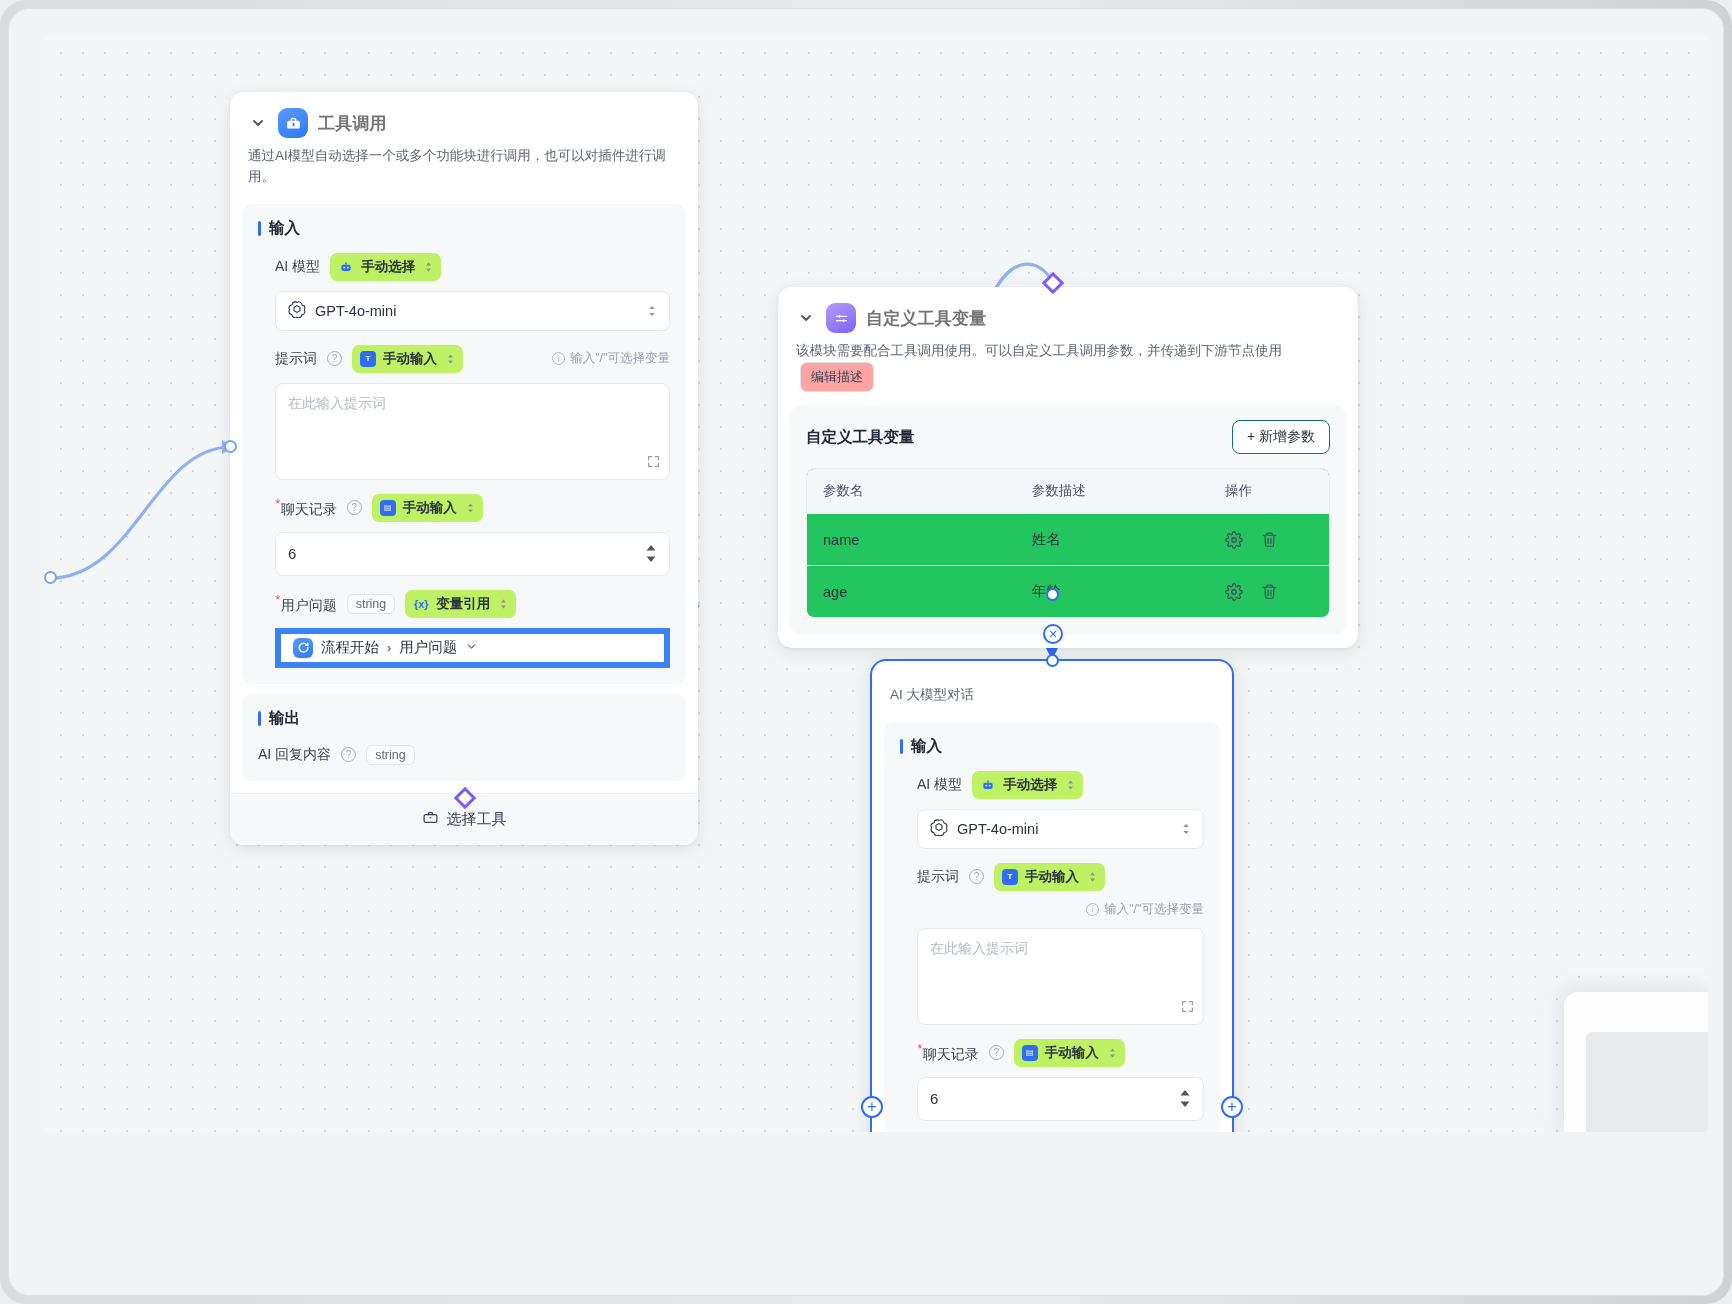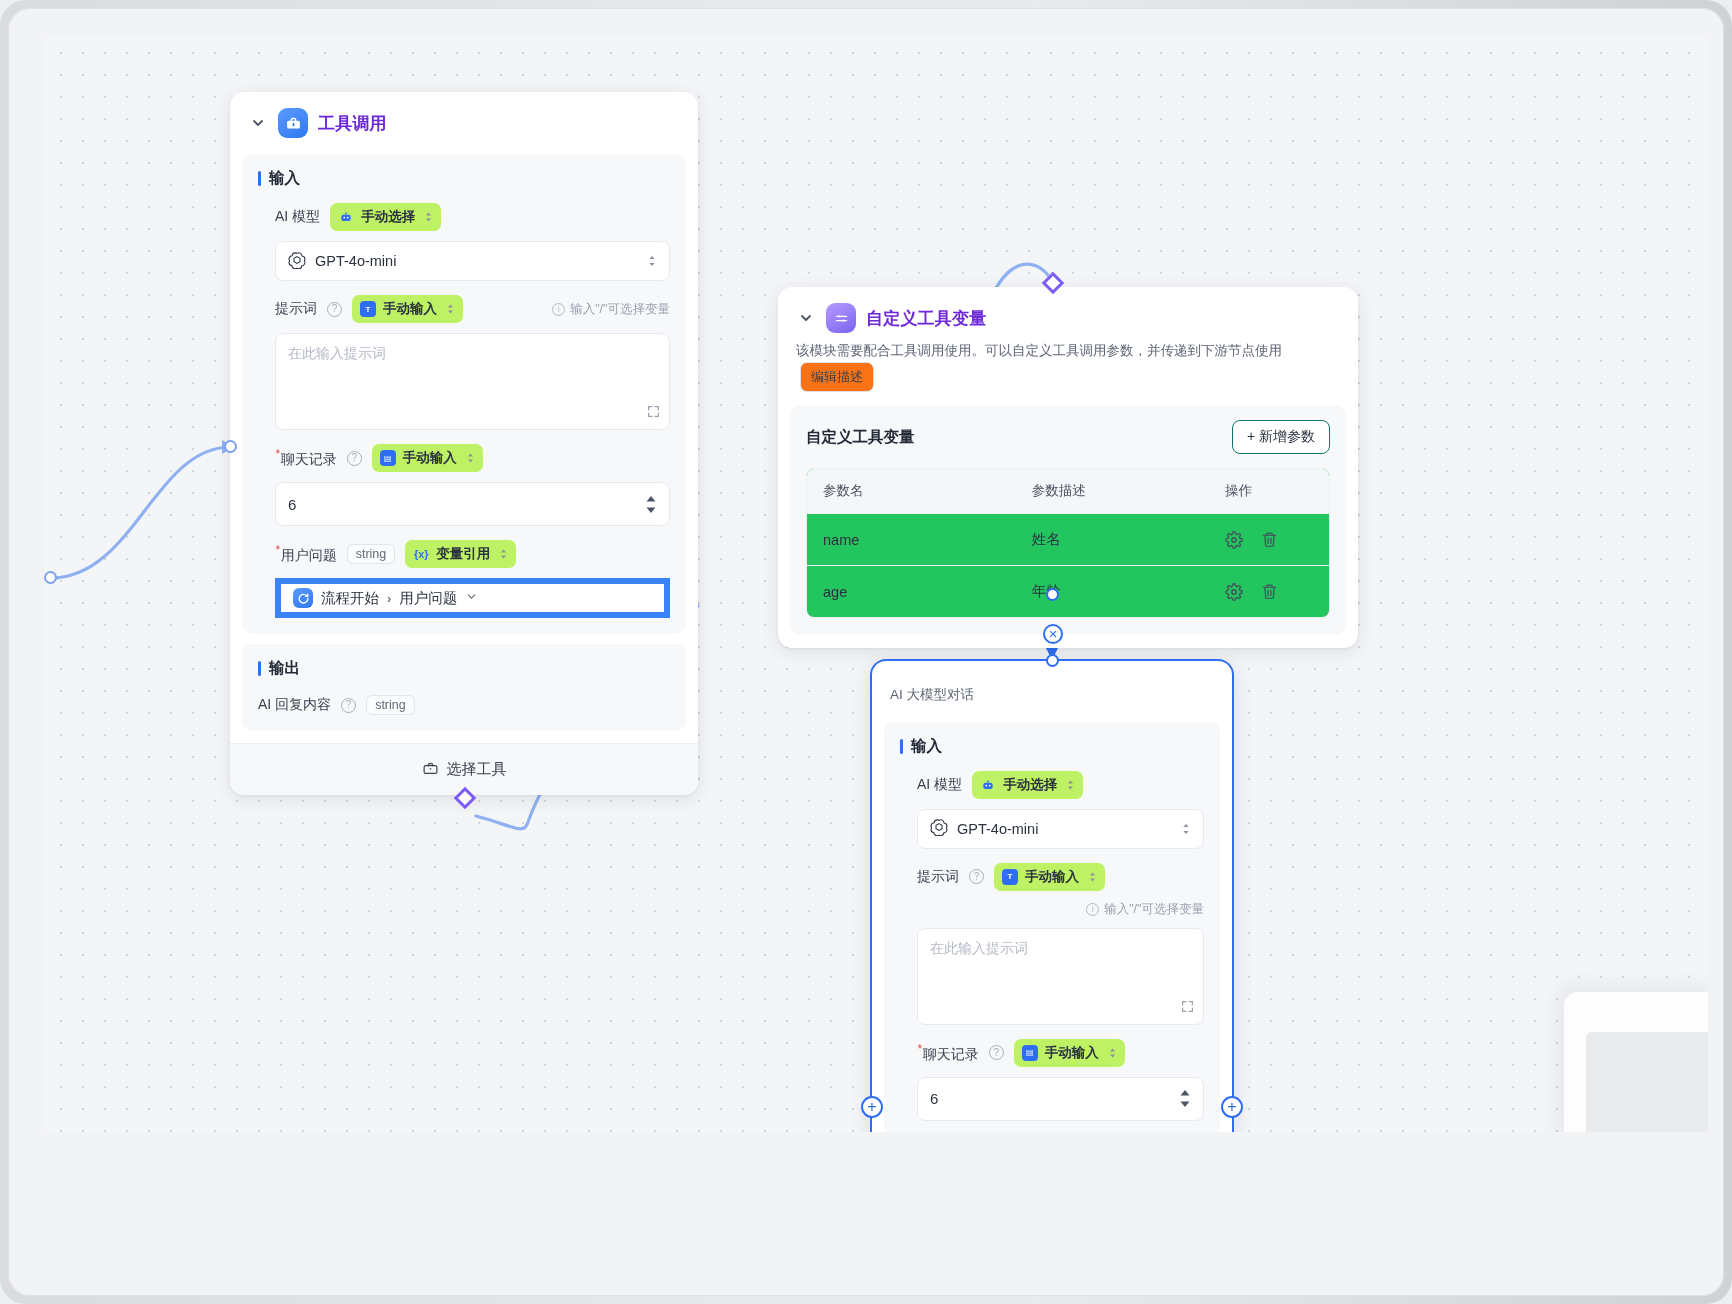--- a/index.html
+++ b/index.html
@@ -62,27 +62,27 @@
   }
   .chev svg { display:block; }
   .node-icon {
     width: 30px; height: 30px; border-radius: 9px;
     display: flex; align-items: center; justify-content: center;
     flex: 0 0 30px;
   }
   .node-icon.blue  { background: linear-gradient(150deg,#5b9bff,#2f78f0); }
   .node-icon.purple{ background: linear-gradient(150deg,#b69bff,#7b63f0); }
   .node-icon.indigo{ background: linear-gradient(150deg,#8f8dff,#6d67f2); }
-  .node-title { font-size: 17px; font-weight: 600; color: #6d28d9; letter-spacing: .2px; }
+  .node-title { font-size: 17px; font-weight: 600; color: #737373; letter-spacing: .2px; }
   .node-desc { margin-top: 8px; font-size: 13.5px; color: #5d6574; line-height: 1.55; display:flex; align-items:center; flex-wrap:wrap; gap:0; }
 
   .btn-outline {
     display:inline-flex; align-items:center; justify-content:center;
     padding: 4px 10px; border:1px solid #dfe2e8; border-radius: 7px;
-    background:#f97316; font-size: 13px; color:#374151; cursor:pointer;
+    background:#fca5a5; font-size: 13px; color:#374151; cursor:pointer;
     margin-left: 4px;
   }
 
   
   .section {
     margin: 6px 12px 0 12px;
     background: #f7f8fa;
     border-radius: 10px;
     padding: 14px 16px 16px 16px;
   }
@@ -265,20 +265,21 @@
             </div>
             <div class="node-icon blue">
               <svg width="17" height="17" viewBox="0 0 24 24" fill="none">
                 <rect x="3" y="8" width="18" height="11" rx="2.2" fill="#fff"></rect>
                 <path d="M9 8V6.5A1.5 1.5 0 0 1 10.5 5h3A1.5 1.5 0 0 1 15 6.5V8" stroke="#fff" stroke-width="2" stroke-linecap="round"></path>
                 <rect x="10.7" y="11" width="2.6" height="5" rx="1" fill="#3b82f6"></rect>
               </svg>
             </div>
             <div class="node-title">工具调用</div>
           </div>
+          <div class="node-desc">通过AI模型自动选择一个或多个功能块进行调用，也可以对插件进行调用。</div>
         </div>
 
         <div class="section">
           <div class="section-title">
             <i class="section-bar"></i>
             <span>输入</span>
           </div>
 
           <div class="field">
             <div class="field-row">

